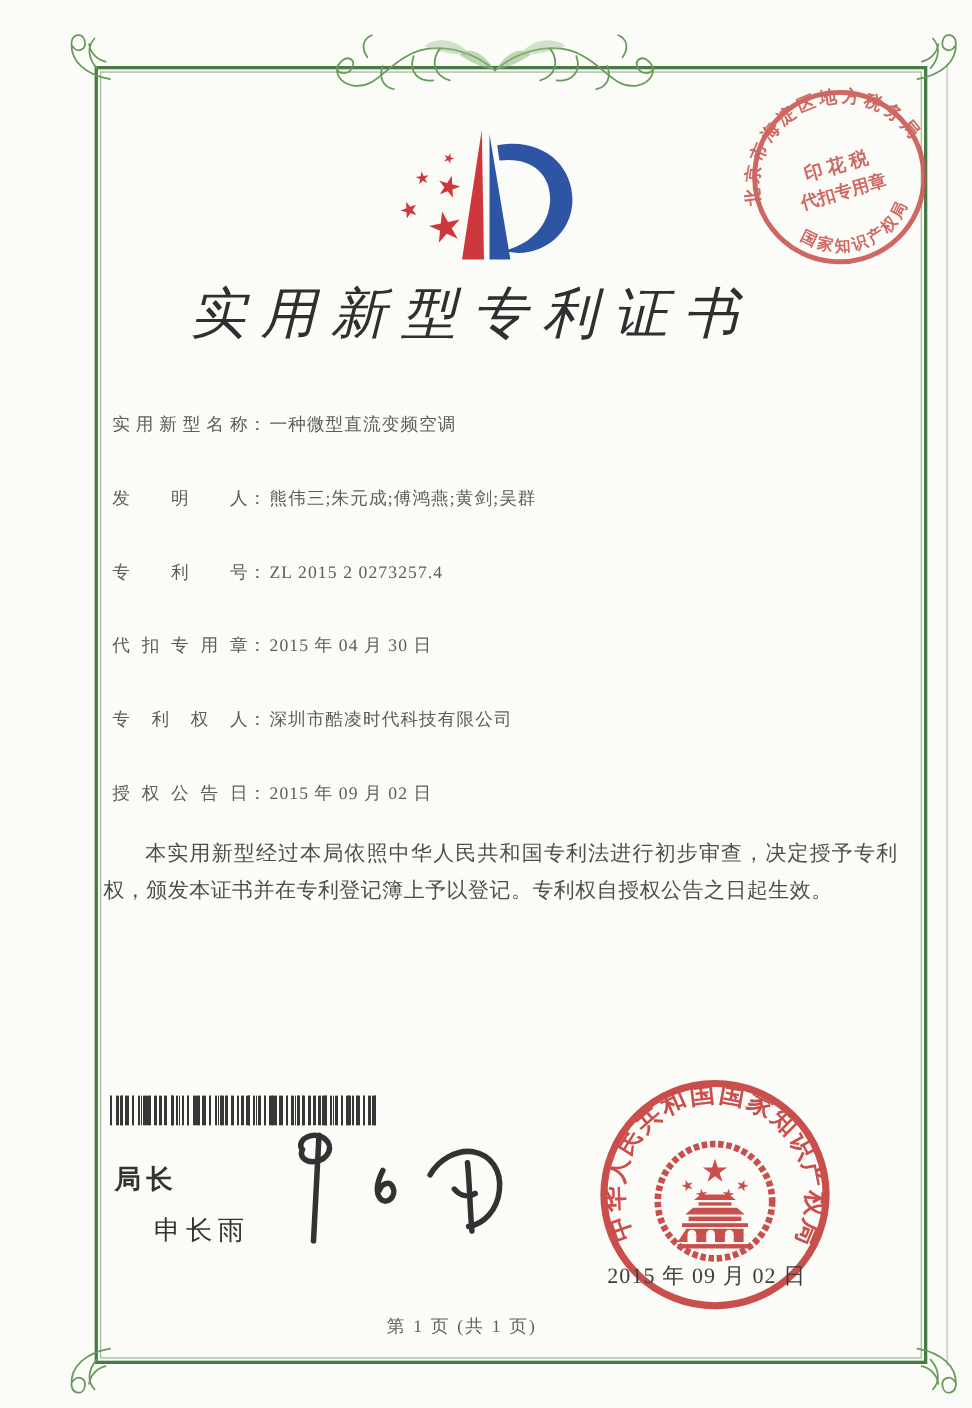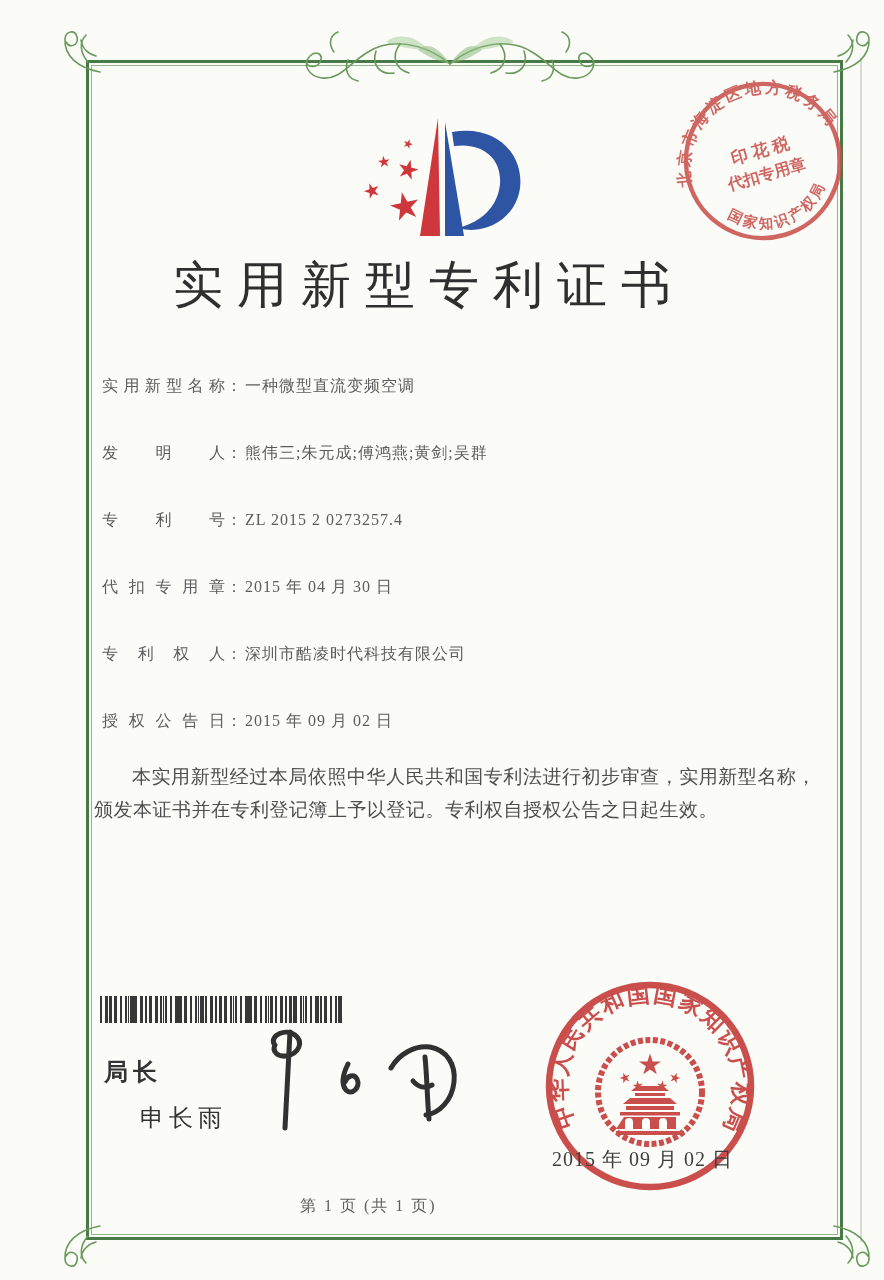--- a/index.html
+++ b/index.html
@@ -26,21 +26,21 @@
   
   .cert-no{
     position:absolute;left:104px;top:124px;
     font-size:21px;letter-spacing:3px;color:#4c4c4c;
   }
   .logo{position:absolute;left:348px;top:104px;width:186px;height:144px;}
   .tax-seal{position:absolute;left:674px;top:72px;width:178px;height:178px;transform:rotate(-16deg);opacity:.88;}
   .doc-title{
     position:absolute;left:0;right:40px;top:252px;margin:0;
     text-align:center;font-size:50px;font-weight:500;color:#2f2f2f;
-    letter-spacing:14px;text-indent:14px;
+    letter-spacing:14px;text-indent:14px;font-style:italic;
   }
   
   .fields{position:absolute;left:102px;top:376px;width:700px;}
   .field{height:24px;margin-bottom:43px;font-size:16px;color:#5c5c5c;letter-spacing:1px;white-space:nowrap;}
   .flabel{display:inline-block;width:124px;text-align:justify;text-align-last:justify;vertical-align:top;}
   .fcolon{display:inline-block;margin-right:2px;}
   
   .body-text{position:absolute;left:94px;top:760px;width:722px;}
   .body-text p{
     margin:0;text-indent:2em;font-size:19px;line-height:33px;
@@ -56,21 +56,21 @@
   }
   .sig-role{position:absolute;left:104px;top:1056px;font-size:24px;letter-spacing:5px;color:#333;font-weight:bold;}
   .sig-name{position:absolute;left:104px;top:1102px;font-size:24px;letter-spacing:5px;color:#333;margin-left:36px;}
   .signature{position:absolute;left:228px;top:1024px;width:262px;height:118px;}
   .seal{position:absolute;left:544px;top:980px;width:214px;height:214px;opacity:.92;}
   .seal-date{
     position:absolute;left:552px;top:1146px;width:200px;
     font-size:20px;letter-spacing:1px;color:#3d3d3d;white-space:nowrap;
   }
   .footer{
-    position:absolute;left:300px;top:1196px;width:240px;text-align:left;
+    position:absolute;left:300px;top:1196px;width:240px;text-align:center;
     font-size:16px;letter-spacing:2px;color:#5f5f5f;
   }
 </style>
 </head>
 <body>
 
 <div class="page">
 
   <svg width="0" height="0" style="position:absolute" aria-hidden="true">
     <defs>
@@ -161,21 +161,21 @@
     </div>
     <div class="field">
       <span class="flabel">专利权人</span><span class="fcolon">：</span><span>深圳市酷凌时代科技有限公司</span>
     </div>
     <div class="field">
       <span class="flabel">授权公告日</span><span class="fcolon">：</span><span>2015 年 09 月 02 日</span>
     </div>
   </div>
 
   <div class="body-text">
-    <p>本实用新型经过本局依照中华人民共和国专利法进行初步审查，实用新型名称，颁发本证书并在专利登记簿上予以登记。专利权自授权公告之日起生效。</p>
+    <p>本实用新型经过本局依照中华人民共和国专利法进行初步审查，决定授予专利权，颁发本证书并在专利登记簿上予以登记。专利权自授权公告之日起生效。</p>
   </div>
 
   <div class="barcode"></div>
 
   <div class="sig-role">局长</div>
   <div class="sig-name">申长雨</div>
   <svg class="signature" viewBox="0 0 262 118">
     <g fill="none" stroke="#1c1c1c" stroke-width="5" stroke-linecap="round" opacity=".9">
       <path d="M62,8 C61,32 59,66 57,104"></path>
       <path d="M46,20 C42,11 58,4 67,11 C76,18 71,30 58,32 C49,33 44,27 47,21"></path>

